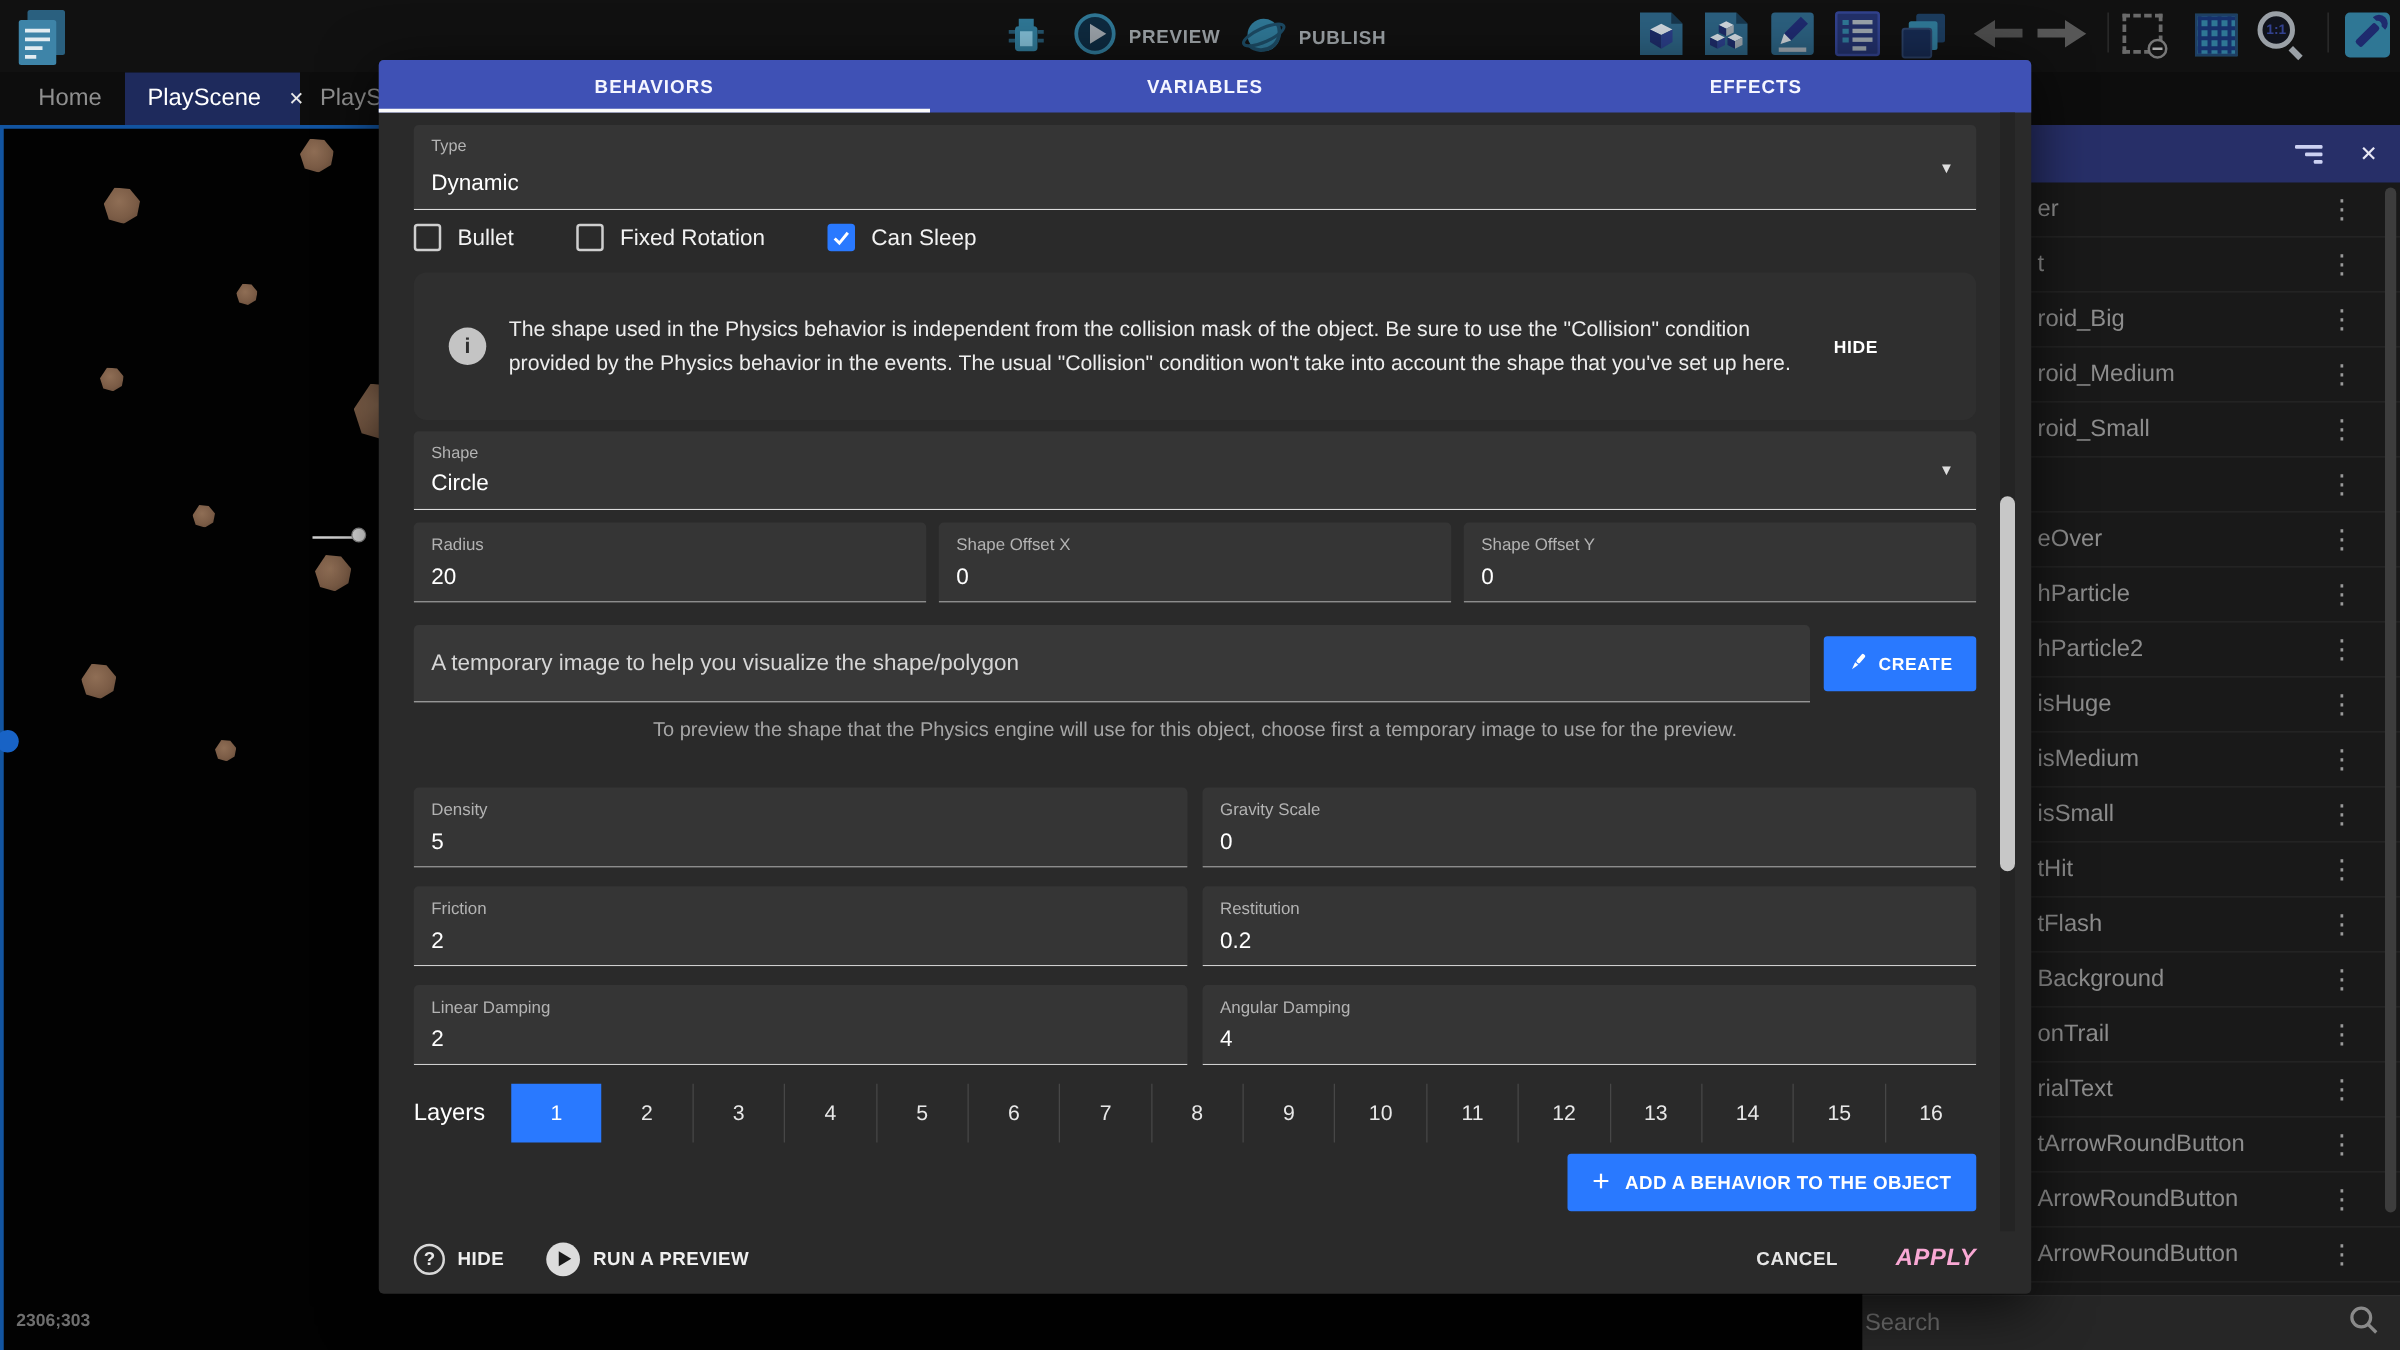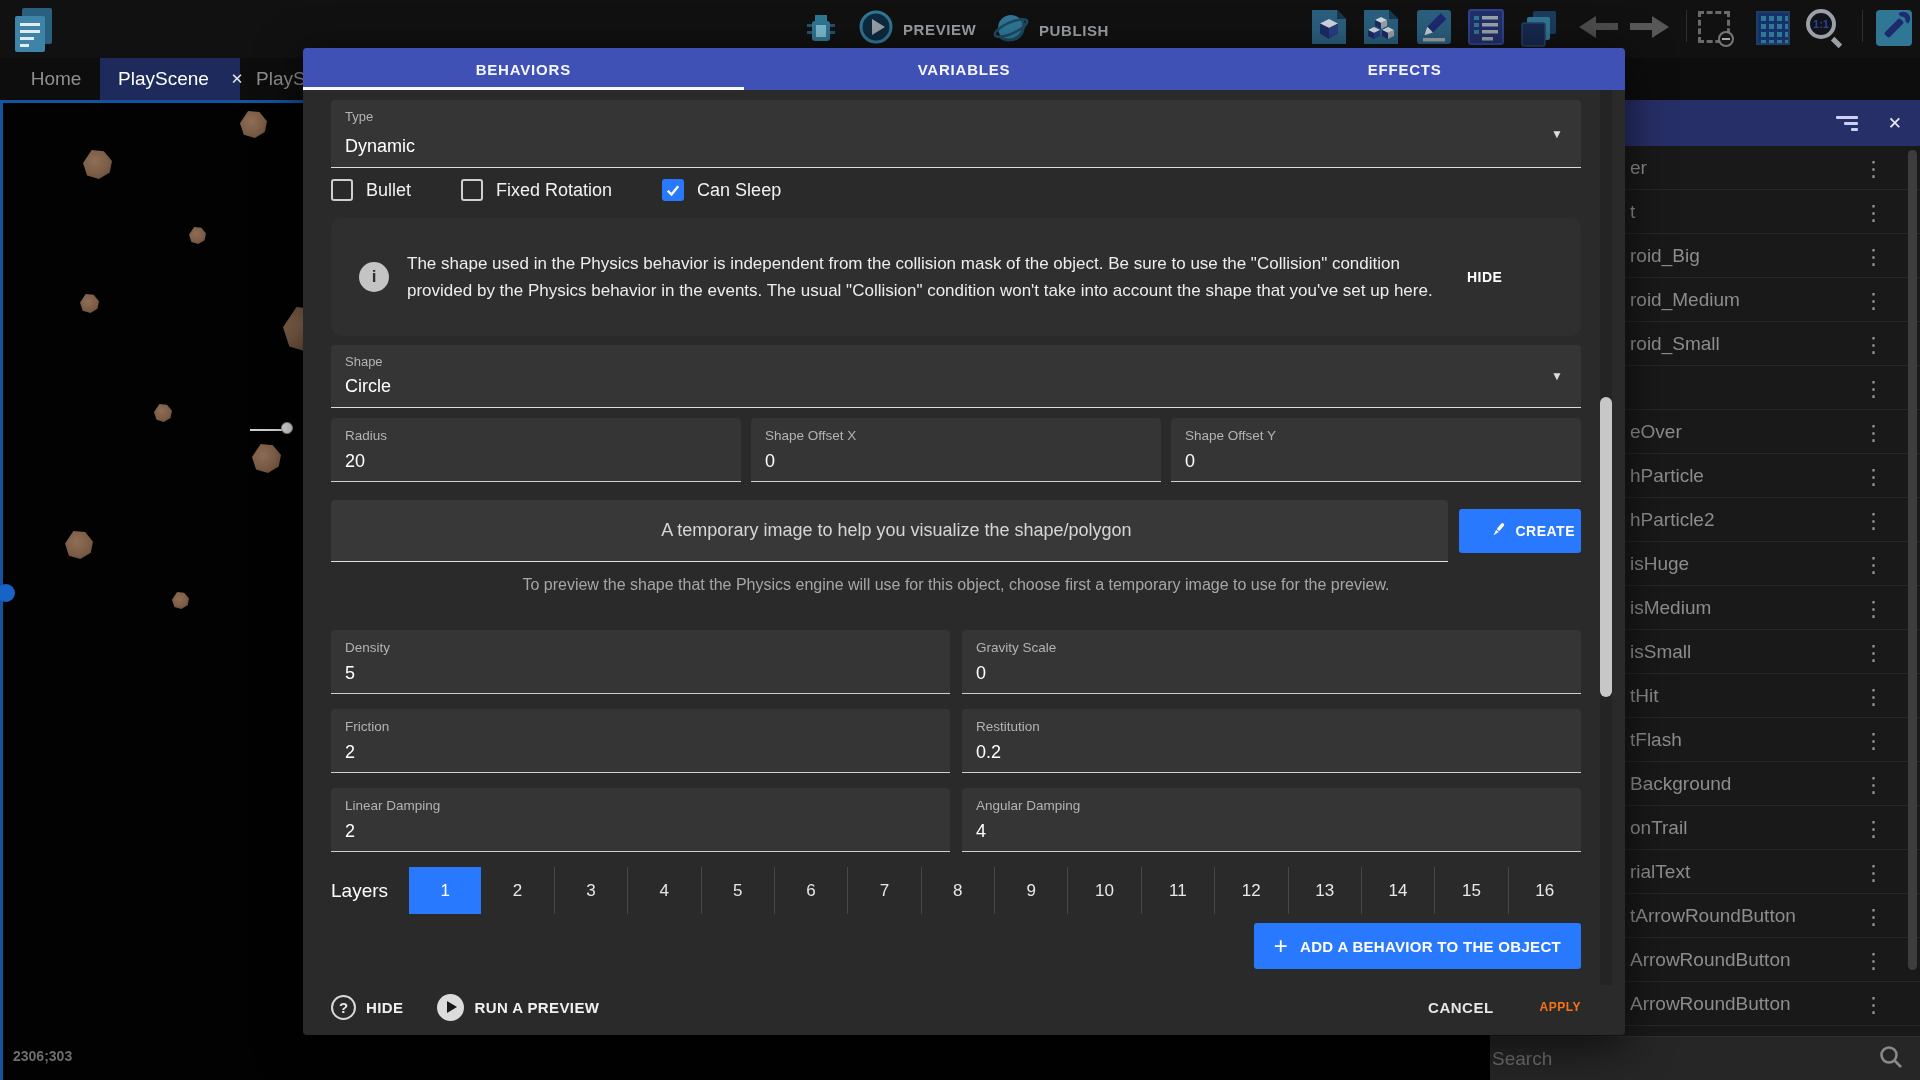--- a/index.html
+++ b/index.html
@@ -84,24 +84,24 @@
   .hide-btn{margin:0 26px 0 20px;font-size:14px;font-weight:600;letter-spacing:.5px;color:#fff;cursor:pointer;}
 
   .row3{display:flex;gap:10px;margin-bottom:18px;}
   .field-sm{position:relative;flex:1;height:64px;background:#353535;border-bottom:1px solid #cfcfcf;
             border-radius:4px 4px 0 0;}
   .field-sm .flabel{position:absolute;left:14px;top:10px;font-size:13.5px;color:#b3b3b3;}
   .field-sm .fvalue{position:absolute;left:14px;bottom:9px;font-size:18px;color:#fff;}
 
   .temp-row{display:flex;gap:11px;align-items:center;}
   .temp-field{position:relative;flex:1;height:62px;background:#383838;border-bottom:1px solid #e0e0e0;
-              border-radius:4px 4px 0 0;display:flex;align-items:center;justify-content:center;}
+              border-radius:4px 4px 0 0;display:flex;align-items:center;}
   .temp-field span{margin-left:14px;font-size:18px;color:#d6d6d6;}
   .btn-blue{background:#2979ff;color:#fff;border:none;border-radius:3px;font-weight:600;
-            letter-spacing:.5px;display:flex;align-items:center;justify-content:flex-end;cursor:pointer;
+            letter-spacing:.5px;display:flex;align-items:center;justify-content:center;cursor:pointer;
             font-family:"Liberation Sans",sans-serif;}
   .create-btn{width:122px;height:44px;font-size:14px;flex:none;gap:8px;}
 
   .hint{margin:14px 0 36px;text-align:center;font-size:16px;color:#a6a6a6;}
 
   .grid-row{display:flex;gap:12px;margin-bottom:15px;}
 
   .layers-row{display:flex;align-items:center;margin-bottom:9px;}
   .layers-label{width:78px;font-size:19px;color:#fff;}
   .layer-cells{display:flex;flex:1;}
@@ -120,21 +120,21 @@
   .dlg-footer{position:absolute;left:0;bottom:0;right:0;height:50px;display:flex;align-items:center;
               padding:0 44px 6px 28px;}
   .foot-group{display:flex;align-items:center;cursor:pointer;}
   .foot-label{font-size:15px;font-weight:600;letter-spacing:.4px;color:#f0f0f0;margin-left:10px;}
   .help-ic{width:25px;height:25px;border-radius:50%;border:2.5px solid #d8d8d8;color:#e8e8e8;
            font-size:15px;font-weight:700;display:flex;align-items:center;justify-content:center;}
   .runprev-ic{width:27px;height:27px;border-radius:50%;background:#dcdcdc;display:flex;align-items:center;justify-content:center;}
   .runprev-ic div{width:0;height:0;border-left:10px solid #1a1a1a;border-top:6px solid transparent;border-bottom:6px solid transparent;margin-left:3px;}
   .foot-spacer{flex:1;}
   .cancel-btn{font-size:15px;font-weight:600;letter-spacing:.5px;color:#e6e6e6;cursor:pointer;margin-right:46px;}
-  .apply-btn{font-size:12px;font-weight:600;letter-spacing:.5px;color:#f97316;cursor:pointer;}
+  .apply-btn{font-size:19px;font-weight:600;letter-spacing:.5px;color:#f9a8d4;cursor:pointer;font-style:italic;}
 
   
   .grid-ic{width:34px;height:34px;background:
      linear-gradient(#16306b 3px,transparent 3px) 0 0/8px 8px,
      linear-gradient(90deg,#16306b 3px,transparent 3px) 0 0/8px 8px,#2f7795;border:2px solid #1e3f63;}
   .one2one{position:relative;width:38px;height:38px;}
   .one2one .ring{position:absolute;left:0;top:0;width:30px;height:30px;border-radius:50%;
      border:4px solid #9aa0a6;background:#10131c;color:#32418f;font-size:11px;font-weight:700;
      display:flex;align-items:center;justify-content:center;}
   .one2one .handle{position:absolute;right:2px;bottom:2px;width:11px;height:5px;background:#9aa0a6;transform:rotate(45deg);}

